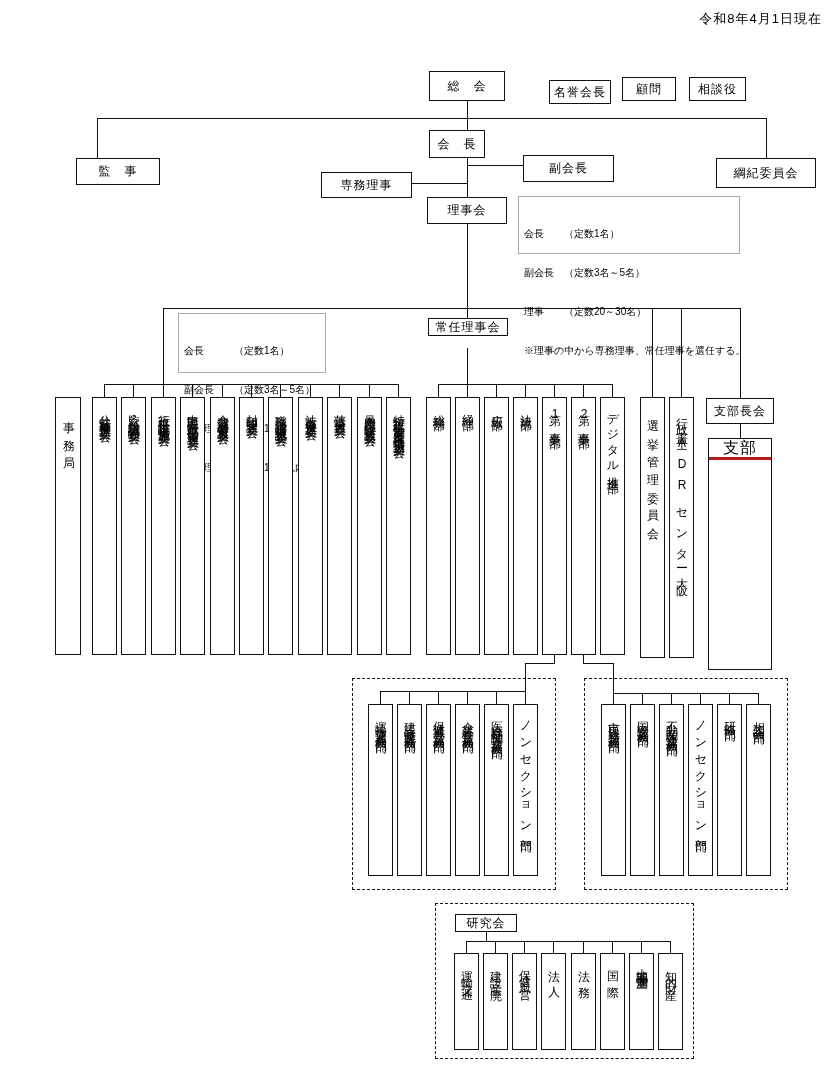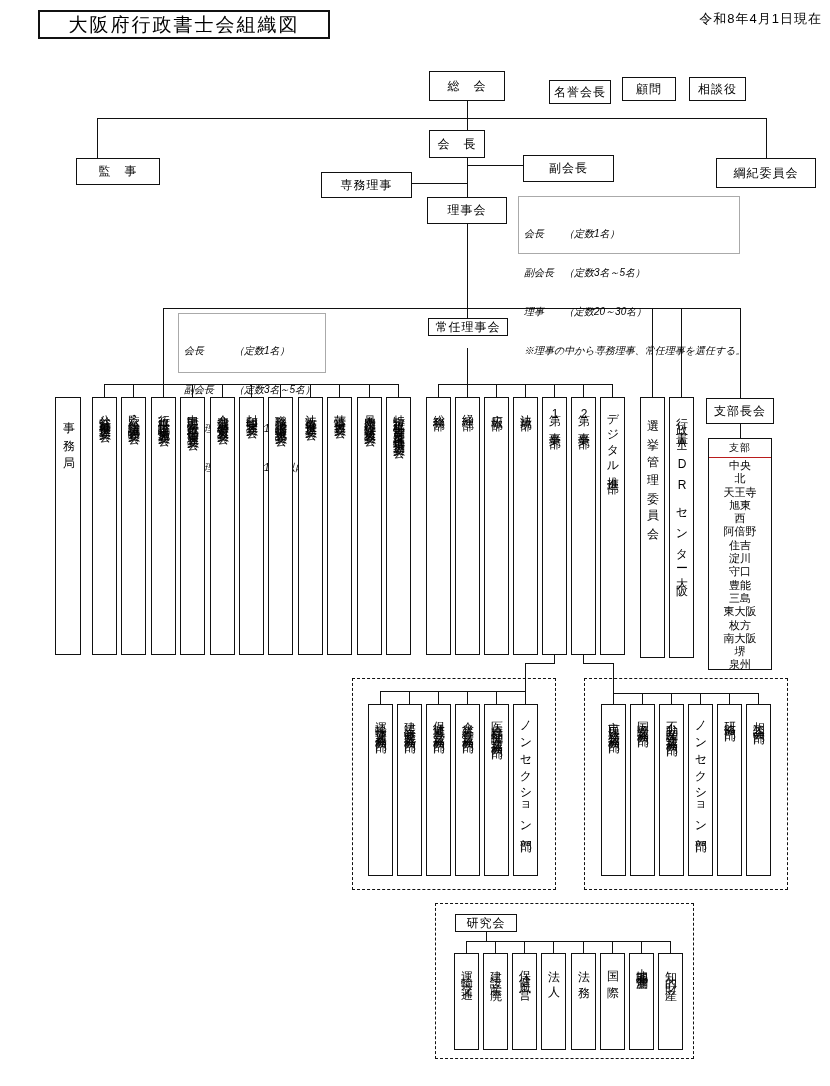--- a/index.html
+++ b/index.html
@@ -27,33 +27,32 @@
   .ls7{letter-spacing:7px;}
   .title-box{
     position:absolute;left:38px;top:10px;width:292px;height:29px;
     border:2px solid #111;box-sizing:border-box;background:#fff;
     display:flex;align-items:center;justify-content:center;
     font-size:19px;letter-spacing:2px;font-weight:500;
   }
   .date-note{position:absolute;right:8px;top:10px;font-size:13px;letter-spacing:1px;}
   .note{
     position:absolute;border:1px solid #aaa;background:#fff;box-sizing:border-box;
-    font-size:10px;line-height:13px;padding:4px 5px;white-space:pre;font-style:italic;
+    font-size:10px;line-height:13px;padding:4px 5px;white-space:pre;
   }
   .dashed{position:absolute;border:1px dashed #111;box-sizing:border-box;background:transparent;}
   .shibu-box{position:absolute;left:708px;top:438px;width:64px;height:232px;border:1px solid #111;box-sizing:border-box;background:#fff;}
-  .shibu-header{height:18px;border-bottom:1px solid #b91c1c;display:flex;align-items:center;justify-content:center;font-size:10px;letter-spacing:1px;}
+  .shibu-header{height:18px;border-bottom:3px solid #b91c1c;display:flex;align-items:center;justify-content:center;font-size:16px;letter-spacing:1px;}
   .shibu-list{display:flex;flex-direction:column;align-items:center;font-size:11px;line-height:13.3px;padding-top:1px;}
 </style>
 </head>
 <body>
 
 <div id="canvas">
 
-  <div class="title-box">大阪府行政書士会組織図</div>
   <div class="date-note">令和8年4月1日現在</div>
 
   <i class="vl" style="left:467px;top:101px;height:29px"></i>
   <i class="hl" style="left:97px;top:118px;width:669px"></i>
   <i class="vl" style="left:97px;top:118px;height:40px"></i>
   <i class="vl" style="left:766px;top:118px;height:40px"></i>
   <i class="vl" style="left:467px;top:157px;height:42px"></i>
   <i class="hl" style="left:467px;top:165px;width:56px"></i>
   <i class="hl" style="left:412px;top:183px;width:55px"></i>
   <i class="vl" style="left:467px;top:223px;height:95px"></i>
@@ -167,38 +166,20 @@
   <div class="vbox" style="left:542px;top:397px;width:25px;height:258px">第1事業部</div>
   <div class="vbox" style="left:571px;top:397px;width:25px;height:258px">第2事業部</div>
   <div class="vbox" style="left:600px;top:397px;width:25px;height:258px">デジタル推進部</div>
 
   <div class="vbox ls18" style="left:640px;top:397px;width:25px;height:261px;padding-top:12px">選挙管理委員会</div>
   <div class="vbox ls7" style="left:669px;top:397px;width:25px;height:261px;padding-top:10px">行政書士ADRセンター大阪</div>
 
   <div class="box" style="left:706px;top:398px;width:68px;height:26px">支部長会</div>
   <div class="shibu-box">
     <div class="shibu-header">支部</div>
-    <div class="shibu-list">
-      <div>中央</div>
-      <div>北</div>
-      <div>天王寺</div>
-      <div>旭東</div>
-      <div>西</div>
-      <div>阿倍野</div>
-      <div>住吉</div>
-      <div>淀川</div>
-      <div>守口</div>
-      <div>豊能</div>
-      <div>三島</div>
-      <div>東大阪</div>
-      <div>枚方</div>
-      <div>南大阪</div>
-      <div>堺</div>
-      <div>泉州</div>
-    </div>
   </div>
 
   <div class="dashed" style="left:352px;top:678px;width:204px;height:212px"></div>
   <div class="vbox ls3" style="left:368px;top:704px;width:25px;height:172px">運輸交通業務部門</div>
   <div class="vbox ls3" style="left:397px;top:704px;width:25px;height:172px">建設産廃業務部門</div>
   <div class="vbox ls3" style="left:426px;top:704px;width:25px;height:172px">保健風営業務部門</div>
   <div class="vbox ls3" style="left:455px;top:704px;width:25px;height:172px">企業経営業務部門</div>
   <div class="vbox ls3" style="left:484px;top:704px;width:25px;height:172px">医療福祉関連業務部門</div>
   <div class="vbox ls3" style="left:513px;top:704px;width:25px;height:172px">ノンセクション部門</div>
 

